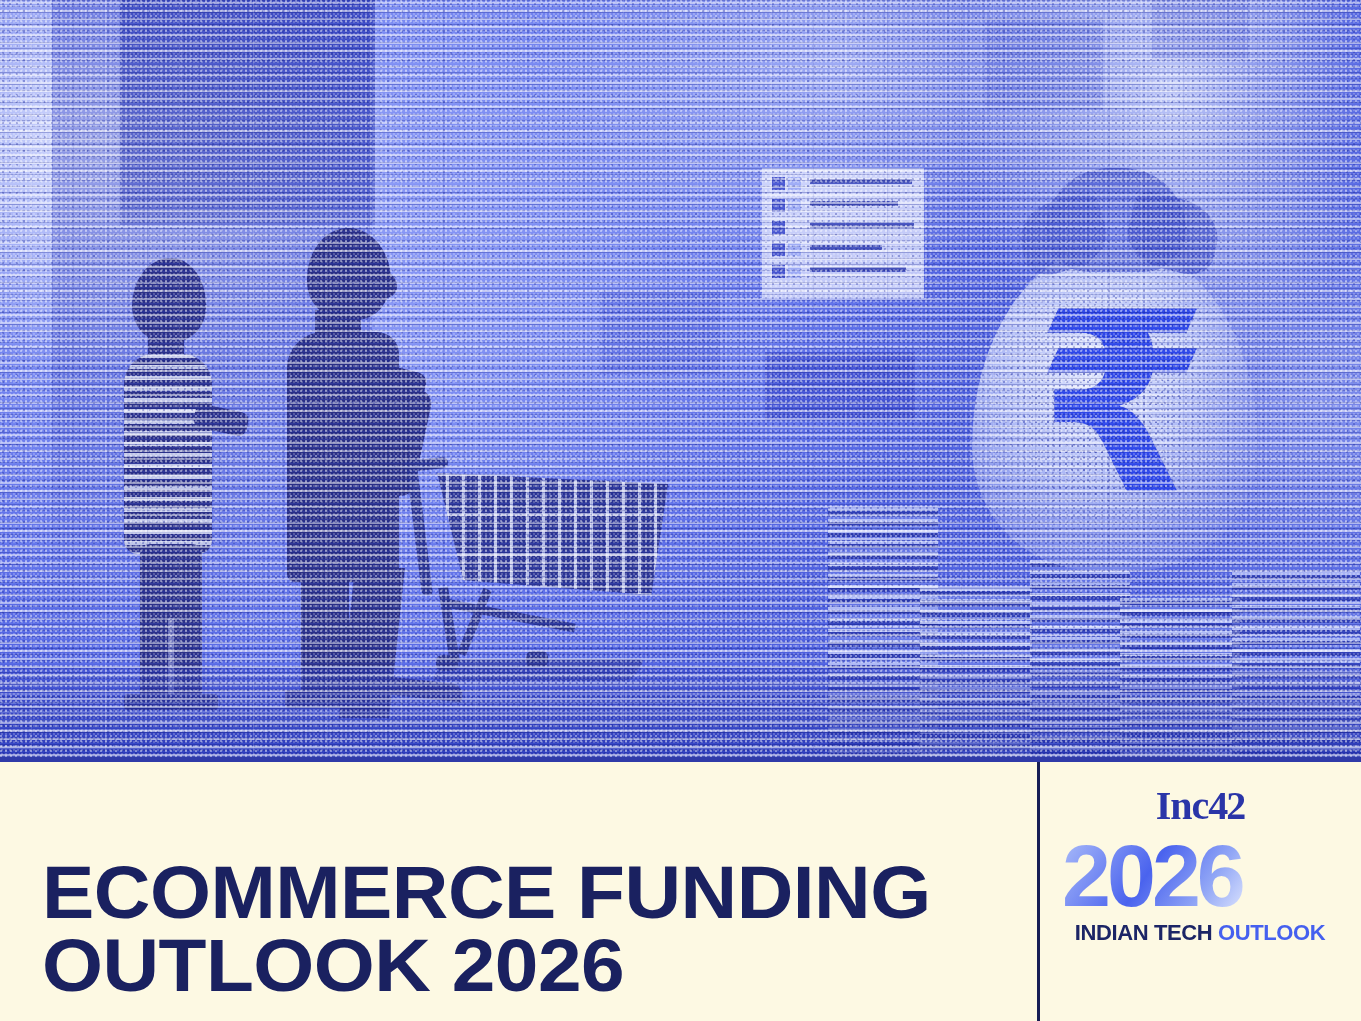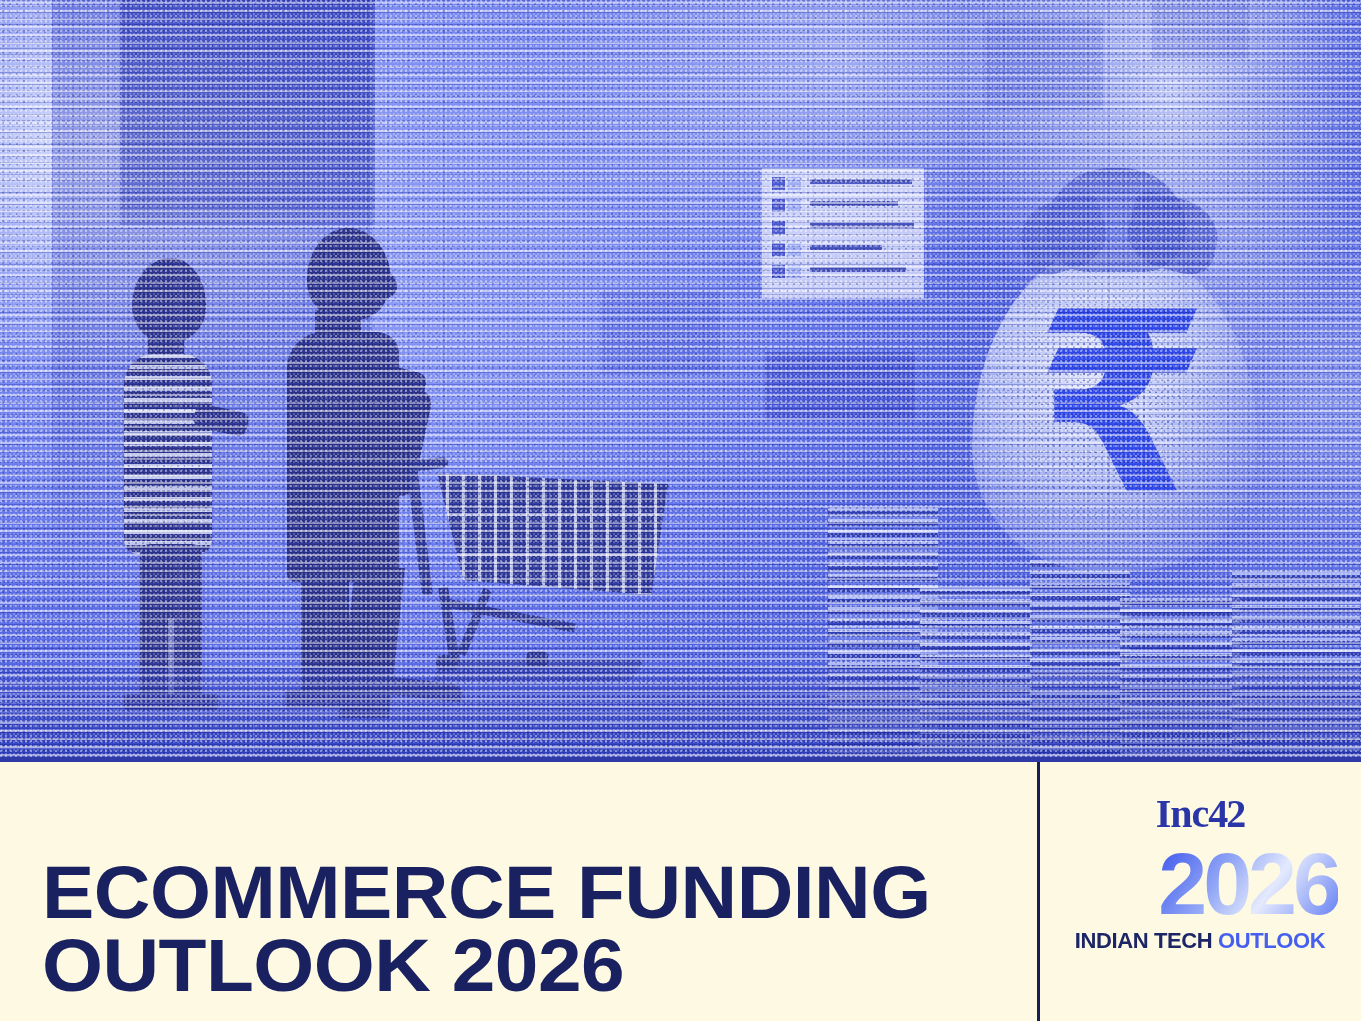--- a/index.html
+++ b/index.html
@@ -232,30 +232,30 @@
     font-weight:700;
     font-size:74px;
     line-height:0.99;
     letter-spacing:-0.5px;
     transform:scaleX(1.06);
     transform-origin:left center;
     white-space:pre-line;
   }
 
   
-  #logo{position:absolute;left:1062px;top:28px;width:276px;height:215px;}
+  #logo{position:absolute;left:1062px;top:20px;width:276px;height:215px;}
   #inc42{
     text-align:center;color:#2A35A8;
     font-family:"Liberation Serif",serif;font-weight:700;
     font-size:40px;line-height:1;letter-spacing:-1px;
     margin-top:4px;
   }
   #inc42 .sup{font-size:40px;letter-spacing:-2px;}
   #year{
-    margin-top:6px;text-align:right;
+    margin-top:6px;text-align:left;
     font-family:"Liberation Sans",sans-serif;font-weight:700;
     font-size:88px;line-height:1;letter-spacing:-4px;
     background:linear-gradient(125deg,#AFC0FA 0%,#4A63EE 34%,#93A8F6 55%,#E4EAFE 72%,#5C78F2 100%);
     -webkit-background-clip:text;background-clip:text;
     -webkit-text-fill-color:transparent;color:transparent;
   }
   #tagline{
     margin-top:0;text-align:center;
     font-family:"Liberation Sans",sans-serif;font-weight:700;
     font-size:22px;letter-spacing:-0.4px;

